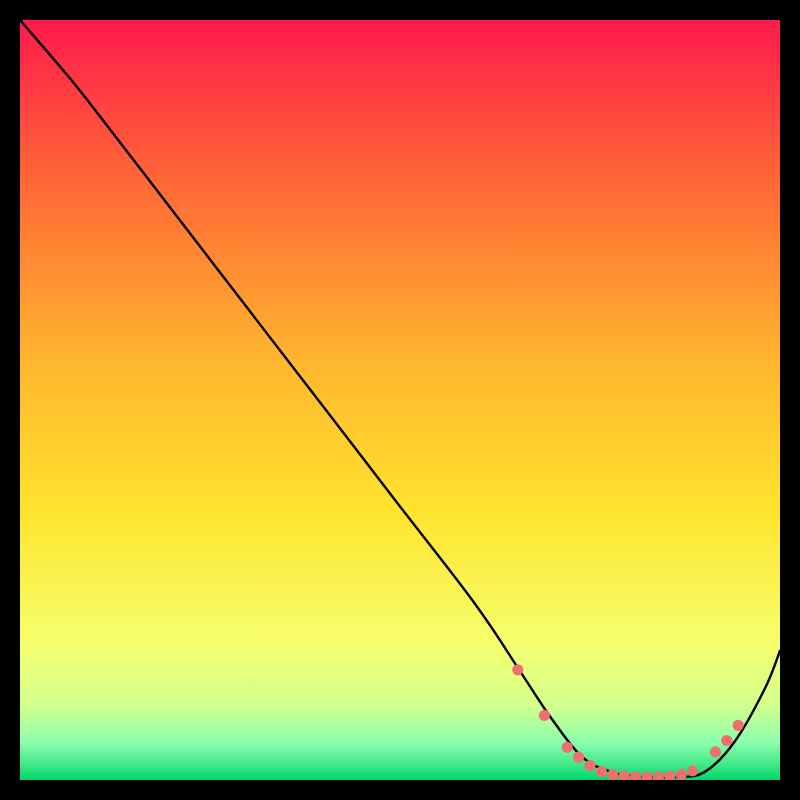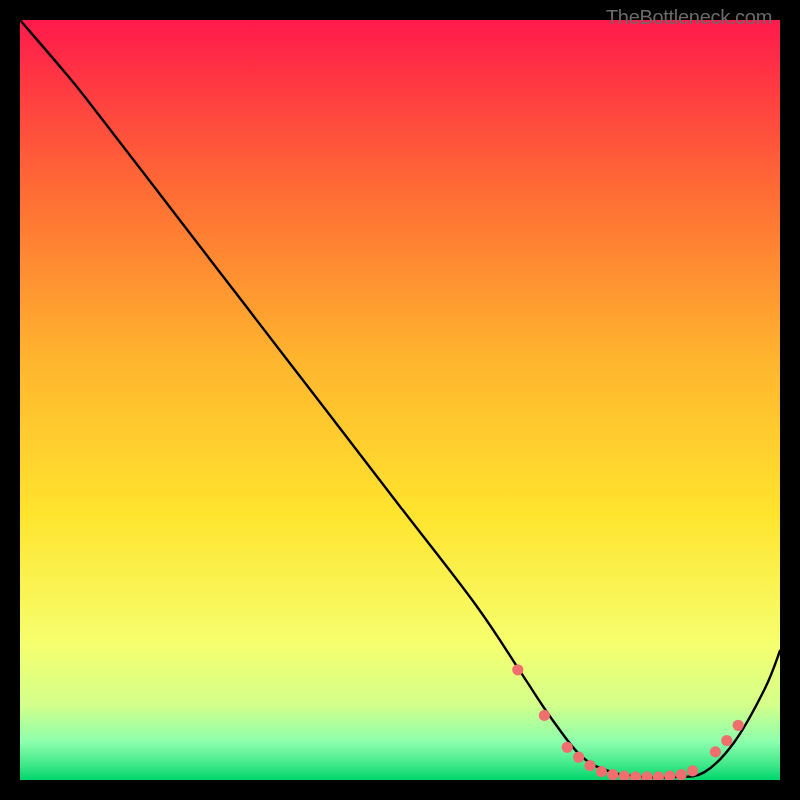--- a/index.html
+++ b/index.html
@@ -39,21 +39,20 @@
     top: 0;
     width: 760px;
     height: 760px;
   }
 </style>
 </head>
 <body>
 
 <div class="container">
 
-  <div class="attribution">TheBottleneck.com</div>
 
   <div class="plot">
     <svg viewBox="0 0 760 760" preserveAspectRatio="none">
       <defs>
         <linearGradient id="bg" x1="0" y1="0" x2="0" y2="1">
           <stop offset="0%" stop-color="#ff1a4b"></stop>
           <stop offset="22%" stop-color="#ff6a35"></stop>
           <stop offset="45%" stop-color="#ffb62e"></stop>
           <stop offset="65%" stop-color="#ffe42e"></stop>
           <stop offset="82%" stop-color="#f6ff6e"></stop>

